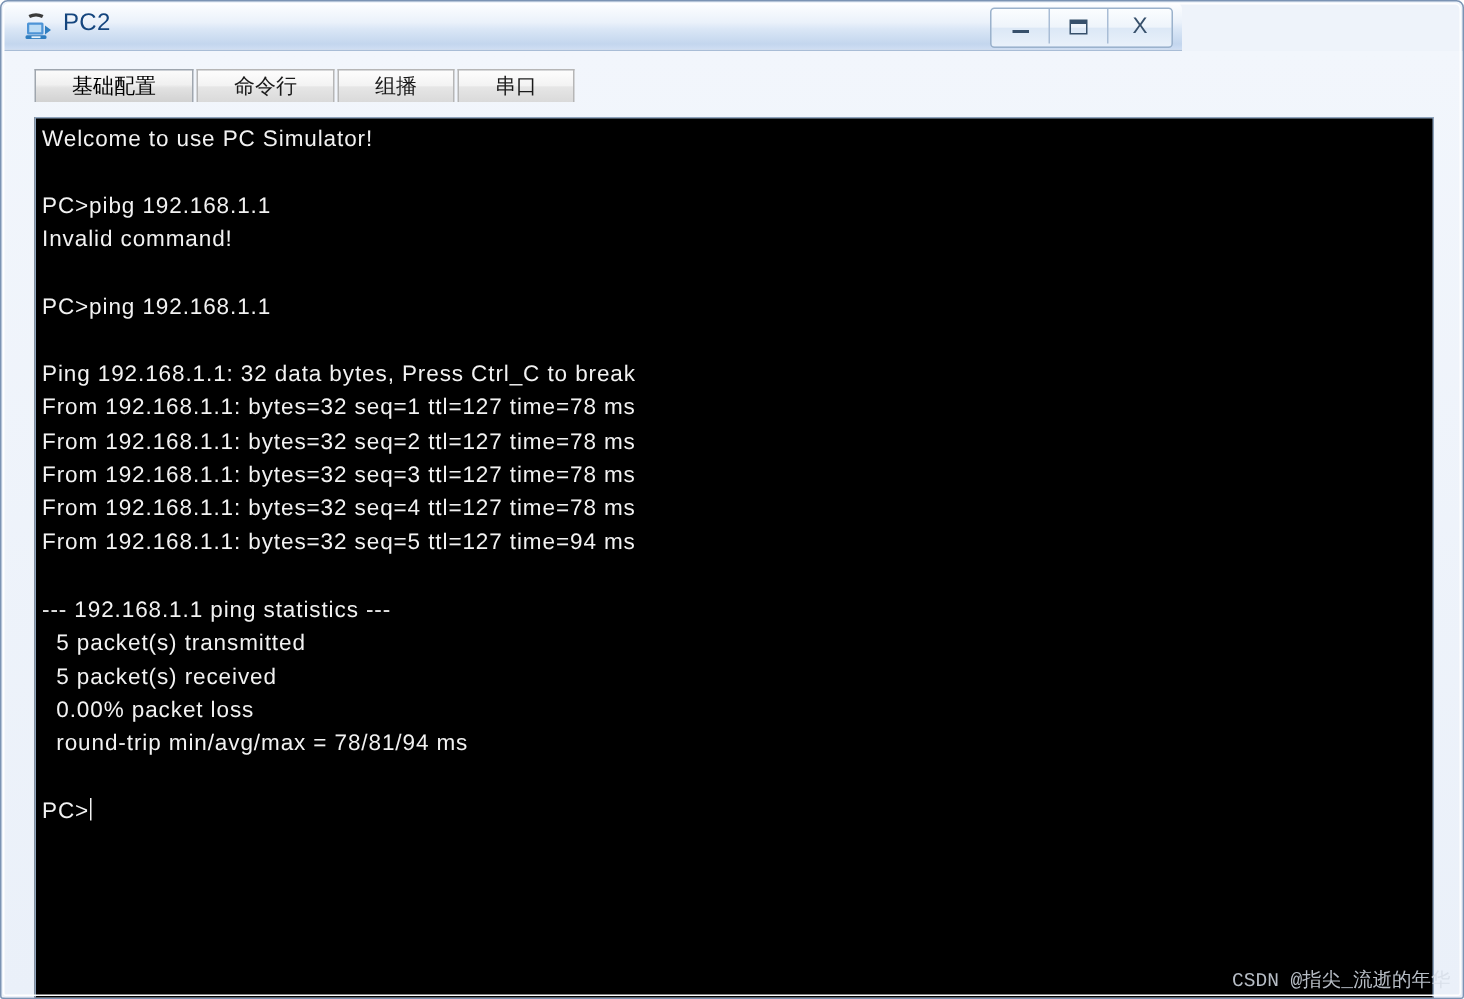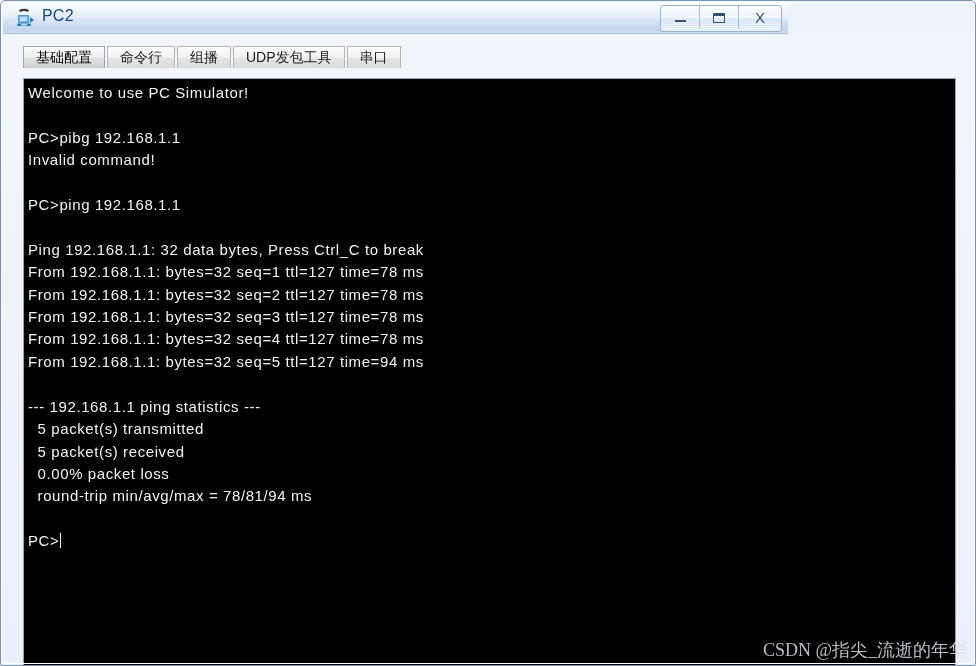--- a/index.html
+++ b/index.html
@@ -130,21 +130,21 @@
     box-sizing: border-box;
     display: flex;
     align-items: center;
     justify-content: center;
     font-size: 14px;
     color: #1a1a1a;
     background: linear-gradient(to bottom, #fdfdfd 0%, #f3f3f3 48%, #e6e6e6 52%, #dadada 100%);
     border: 1px solid #b6b6b6;
     border-bottom: none;
     margin-right: 2px;
-    padding: 0 12px;
+    padding: 0 24px;
     cursor: default;
     font-family: "Liberation Sans", sans-serif;
   }
   .tab.active {
     background: linear-gradient(to bottom, #fbfbfb 0%, #f0f0f0 45%, #e2e2e2 55%, #d2d2d2 100%);
     border-color: #9fa6ae;
     color: #000;
   }
 
   
@@ -178,24 +178,24 @@
     background: #f2f2f2;
     vertical-align: -2px;
     margin-left: 1px;
   }
 
   
   .watermark {
     position: absolute;
     right: 8px;
     bottom: 3px;
-    font-size: 18px;
+    font-size: 13px;
     color: #d7dee8;
     opacity: 0.85;
-    font-family: Liberation Serif, serif;
+    font-family: Liberation Mono, monospace;
     pointer-events: none;
     white-space: nowrap;
   }
 </style>
 </head>
 <body>
 
 <div class="window">
 
   <div class="titlebar">
@@ -230,23 +230,20 @@
       <div class="tab active">
         <span>基础配置</span>
       </div>
       <div class="tab">
         <span>命令行</span>
       </div>
       <div class="tab">
         <span>组播</span>
       </div>
       <div class="tab">
-        <span>UDP发包工具</span>
-      </div>
-      <div class="tab">
         <span>串口</span>
       </div>
     </div>
 
     <div class="terminal">
       <div class="term-text"><span id="term-lines">Welcome to use PC Simulator!
 
 PC&gt;pibg 192.168.1.1
 Invalid command!
 

